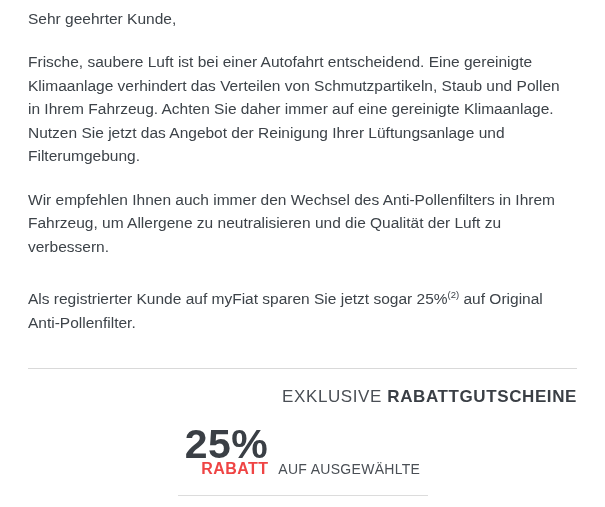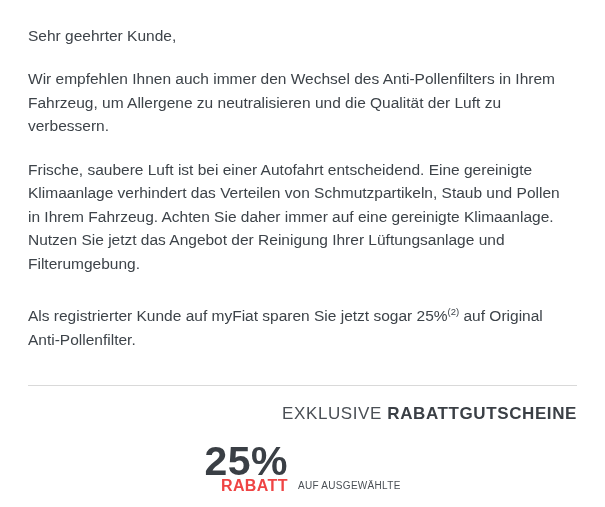--- a/index.html
+++ b/index.html
@@ -12,21 +12,21 @@
     background: #ffffff;
     font-family: "Liberation Sans", sans-serif;
     color: #3c4043;
     overflow: hidden;
   }
   .page {
     width: 605px;
     height: 386px;
     position: relative;
     box-sizing: border-box;
-    padding: 17px 28px;
+    padding: 0 28px;
   }
 
   
   .letter {
     padding-top: 8px;
   }
   .salutation {
     font-size: 15.5px;
     line-height: 22px;
     color: #3d4349;
@@ -89,21 +89,21 @@
   }
   .discount-word {
     font-size: 16px;
     font-weight: bold;
     color: #ef4444;
     line-height: 20px;
     letter-spacing: 0.4px;
   }
   .discount-right {
     padding-bottom: 2px;
-    font-size: 10px;
+    font-size: 14px;
     line-height: 16px;
     color: #4a4f55;
     letter-spacing: 0.3px;
   }
 
   
   .short-rule {
     width: 250px;
     margin: 16px auto 0 auto;
     border: 0;
@@ -124,23 +124,23 @@
   }
 </style>
 </head>
 <body>
 
 <div class="page">
 
   <div class="letter">
     <p class="salutation">Sehr geehrter Kunde,</p>
 
+    <p class="para">Frische, saubere Luft ist bei einer Autofahrt entscheidend. Eine gereinigte Klimaanlage verhindert das Verteilen von Schmutzpartikeln, Staub und Pollen in Ihrem Fahrzeug. Achten Sie daher immer auf eine gereinigte Klimaanlage. Nutzen Sie jetzt das Angebot der Reinigung Ihrer Lüftungsanlage und Filterumgebung.</p>
+
     <p class="para">Wir empfehlen Ihnen auch immer den Wechsel des Anti-Pollenfilters in Ihrem Fahrzeug, um Allergene zu neutralisieren und die Qualität der Luft zu verbessern.</p>
-
-    <p class="para">Frische, saubere Luft ist bei einer Autofahrt entscheidend. Eine gereinigte Klimaanlage verhindert das Verteilen von Schmutzpartikeln, Staub und Pollen in Ihrem Fahrzeug. Achten Sie daher immer auf eine gereinigte Klimaanlage. Nutzen Sie jetzt das Angebot der Reinigung Ihrer Lüftungsanlage und Filterumgebung.</p>
 
     <p class="para last">
       <span>Als registrierter Kunde auf myFiat sparen Sie jetzt sogar 25%</span><sup>(2)</sup><span> auf Original Anti-Pollenfilter.</span>
     </p>
   </div>
 
   <hr class="rule">
 
   <div class="coupon-head">
     <span>EXKLUSIVE </span><span class="strong">RABATTGUTSCHEINE</span>

